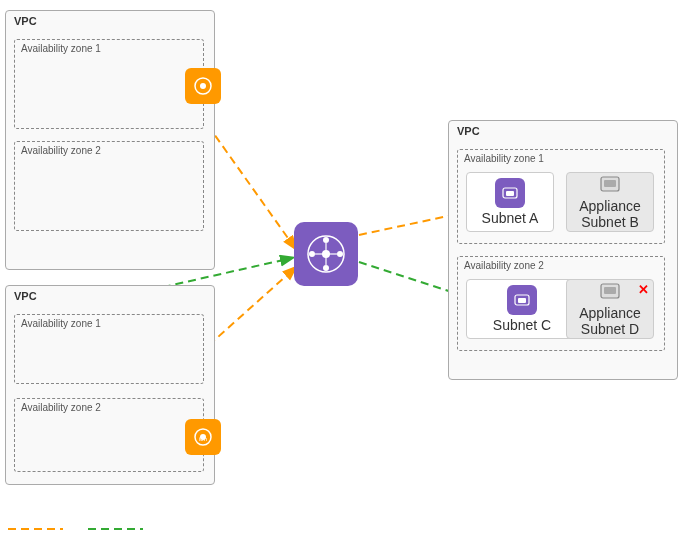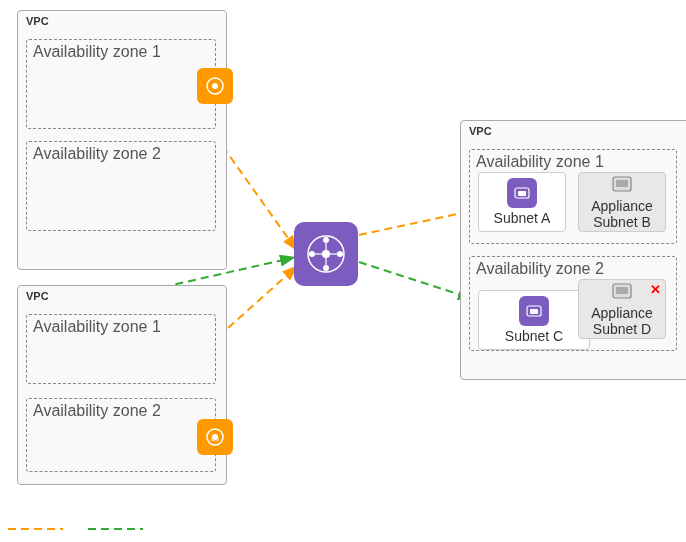--- a/index.html
+++ b/index.html
@@ -18,21 +18,20 @@
       height: 542px;
       position: relative;
     }
 
     
     .vpc-box {
       position: absolute;
       border: 1.5px solid #aaa;
       border-radius: 4px;
       background: #f9f9f9;
-      margin-left: 12px;
     }
 
     .vpc-label {
       position: absolute;
       top: 4px;
       left: 8px;
       font-weight: bold;
       font-size: 11px;
       color: #333;
     }
@@ -40,21 +39,21 @@
     .az-box {
       position: absolute;
       border: 1.5px dashed #888;
       border-radius: 3px;
     }
 
     .az-label {
       position: absolute;
       top: 3px;
       left: 6px;
-      font-size: 16px;
+      font-size: 10px;
       color: #555;
     }
 
     .subnet-box {
       position: absolute;
       border: 1.5px solid #ccc;
       border-radius: 4px;
       background: #fff;
       display: flex;
       flex-direction: column;
@@ -246,21 +245,21 @@
           <rect x="2" y="3" width="18" height="14" rx="2" stroke="#888" stroke-width="1.2" fill="#ddd"></rect>
           <rect x="5" y="6" width="12" height="7" rx="1" fill="#aaa"></rect>
         </svg>
         <span class="subnet-label">Appliance<br>Subnet B</span>
       </div>
     </div>
 
     <div class="az-box" style="left:8px; top:135px; width:208px; height:95px;">
       <span class="az-label">Availability zone 2</span>
 
-      <div class="subnet-box" style="left:8px; top:33px; width:112px; height:60px;">
+      <div class="subnet-box" style="left:8px; top:22px; width:112px; height:60px;">
         <div class="subnet-icon">
           <svg width="18" height="18" viewBox="0 0 18 18" fill="white">
             <rect x="2" y="4" width="14" height="10" rx="2" fill="none" stroke="white" stroke-width="1.2"></rect>
             <rect x="5" y="7" width="8" height="5" rx="1" fill="white"></rect>
           </svg>
         </div>
         <span class="subnet-label">Subnet C</span>
       </div>
 
       <div class="subnet-box subnet-appliance" style="left:108px; top:22px; width:88px; height:60px; position:absolute;">

